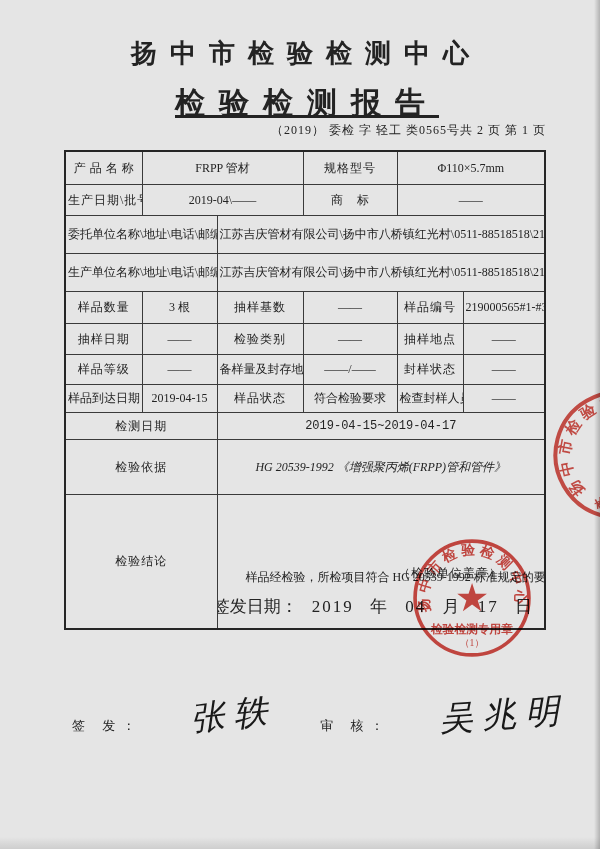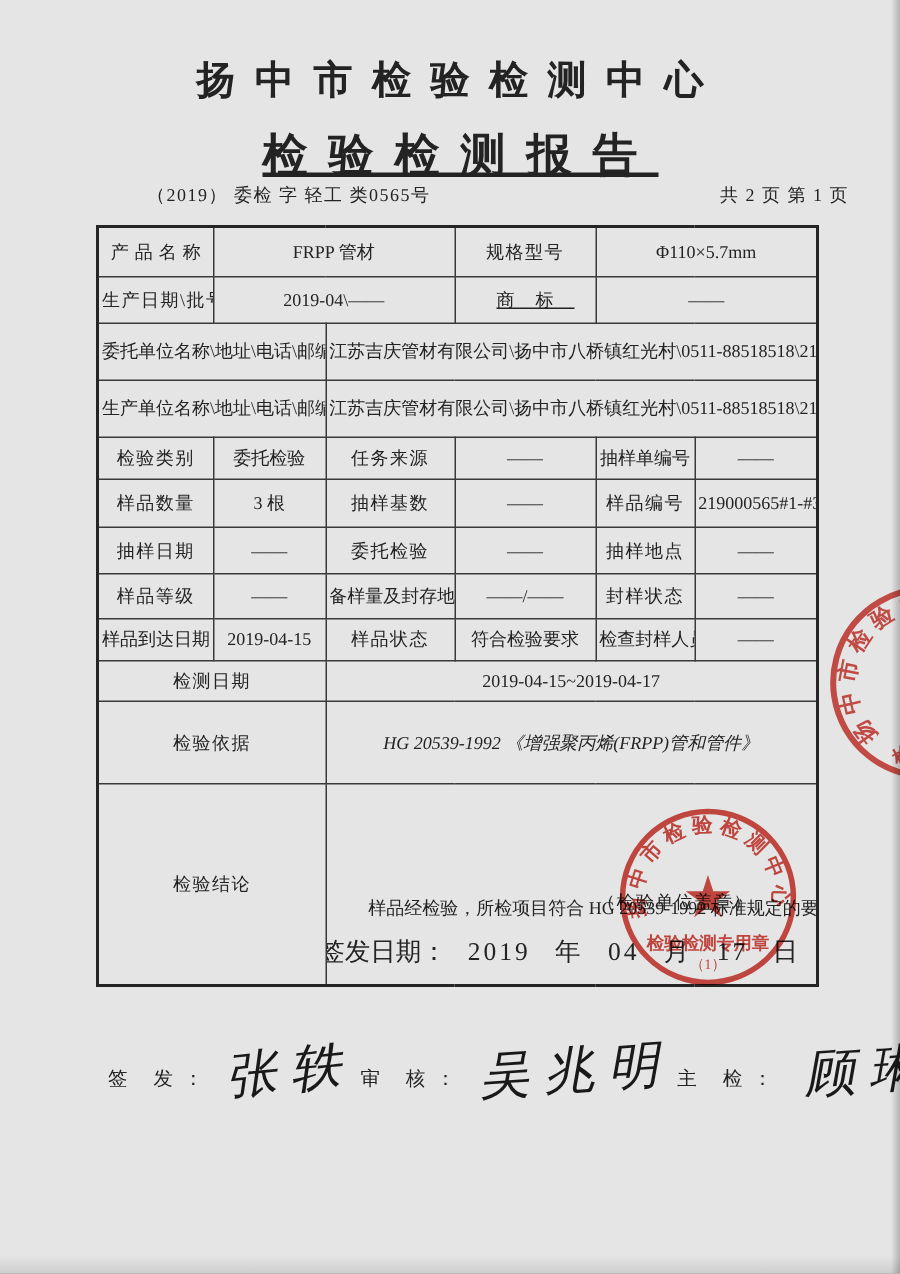--- a/index.html
+++ b/index.html
@@ -11,46 +11,46 @@
   .edge-right{position:absolute;top:0;right:0;width:6px;height:100%;
     background:linear-gradient(to right,rgba(0,0,0,0),rgba(0,0,0,0.22));}
   .edge-bottom{position:absolute;bottom:0;left:0;width:100%;height:12px;
     background:linear-gradient(to bottom,rgba(0,0,0,0),rgba(0,0,0,0.10));}
 
   .org-title{position:absolute;top:36px;left:0;width:100%;text-align:center;
     font-size:26px;font-weight:bold;letter-spacing:13px;text-indent:13px;white-space:nowrap;}
   .report-title{position:absolute;top:83px;left:0;width:100%;text-align:center;
     font-size:30px;font-weight:bold;letter-spacing:14px;text-indent:14px;white-space:nowrap;text-decoration:underline;}
   .meta{position:absolute;top:122px;left:78px;width:468px;display:flex;
-    justify-content:space-between;font-size:12px;letter-spacing:1px;margin-left:20px;}
+    justify-content:flex-end;font-size:12px;letter-spacing:1px;}
 
   table.report{position:absolute;left:64px;top:150px;width:482px;
     border-collapse:collapse;table-layout:fixed;border:2px solid #252525;}
   table.report td{border:1px solid #3a3a3a;text-align:center;vertical-align:middle;
     font-size:12px;padding:0 2px;overflow:hidden;white-space:nowrap;}
   td.lbl{letter-spacing:1px;}
   td.wide-lbl{letter-spacing:4px;text-indent:4px;}
-  td.sp-lbl{letter-spacing:14px;text-indent:14px;text-decoration:underline;}
+  td.sp-lbl{letter-spacing:14px;text-indent:14px;}
   td.small{font-size:10.5px;letter-spacing:0;}
   td.mid-label{font-size:11px;letter-spacing:0;}
   td.long-val{font-size:10.5px;text-align:left;padding-left:6px;}
   td.left-val{text-align:left;padding-left:10px;white-space:normal;font-style:italic;}
   tr.h32 td{height:32px;} tr.h30 td{height:30px;} tr.h37 td{height:37px;}
   tr.h27 td{height:27px;} tr.h31 td{height:31px;} tr.h29 td{height:29px;}
-  tr.h26 td{height:26px;} tr.h54 td{height:54px;} tr.h133 td{height:133px;margin-top:12px;}
+  tr.h26 td{height:26px;font-family:Liberation Mono, monospace;} tr.h54 td{height:54px;} tr.h133 td{height:133px;margin-top:12px;}
   tr.h46 td{height:46px;}
 
   td.concl-cell{position:relative;text-align:left;vertical-align:top;white-space:normal;}
   .concl-text{padding:30px 8px 0 26px;font-size:12px;line-height:1.5;}
   .seal-hint{position:absolute;right:42px;bottom:46px;font-size:12px;letter-spacing:1px;}
   .issue-line{position:absolute;right:10px;bottom:10px;font-size:17px;}
   .issue-line .dt{margin-left:14px;word-spacing:10px;letter-spacing:2px;}
 
   .sig-row{position:absolute;top:694px;left:72px;width:480px;display:flex;
-    align-items:flex-start;white-space:nowrap;}
+    align-items:flex-end;white-space:nowrap;gap:40px;}
   .sig-label{font-size:13px;letter-spacing:7px;margin-top:16px;}
   .sig-name{font-size:34px;font-style:italic;letter-spacing:9px;color:#191919;
     font-family:"DejaVu Serif","Liberation Serif",serif;transform:rotate(-4deg);
     margin:0 4px 0 8px;line-height:1.2;}
   .sig-name.n1{transform:rotate(-6deg);}
   .sig-name.n3{margin-left:14px;}
 
   .stamp{position:absolute;mix-blend-mode:multiply;opacity:0.88;}
   .stamp-main{left:411px;top:537px;width:122px;height:122px;}
   .stamp-edge{left:551px;top:388px;width:134px;height:134px;transform:rotate(-30deg);opacity:0.85;}
@@ -92,40 +92,32 @@
       <td colspan="2">——</td>
     </tr>
     <tr class="h37">
       <td colspan="2" class="mid-label">委托单位名称\地址\电话\邮编</td>
       <td colspan="4" class="long-val">江苏吉庆管材有限公司\扬中市八桥镇红光村\0511-88518518\212217</td>
     </tr>
     <tr class="h37">
       <td colspan="2" class="mid-label">生产单位名称\地址\电话\邮编</td>
       <td colspan="4" class="long-val">江苏吉庆管材有限公司\扬中市八桥镇红光村\0511-88518518\212217</td>
     </tr>
-    <tr class="h27">
-      <td class="lbl">检验类别</td>
-      <td>委托检验</td>
-      <td class="lbl">任务来源</td>
-      <td>——</td>
-      <td class="small">抽样单编号</td>
-      <td>——</td>
-    </tr>
     <tr class="h31">
       <td class="lbl">样品数量</td>
       <td>3 根</td>
       <td class="lbl">抽样基数</td>
       <td>——</td>
       <td class="lbl">样品编号</td>
       <td class="small">219000565#1-#3</td>
     </tr>
     <tr class="h30">
       <td class="lbl">抽样日期</td>
       <td>——</td>
-      <td class="lbl">委托检验</td>
+      <td class="lbl">检验类别</td>
       <td>——</td>
       <td class="lbl">抽样地点</td>
       <td>——</td>
     </tr>
     <tr class="h29">
       <td class="lbl">样品等级</td>
       <td>——</td>
       <td class="small">备样量及封存地点</td>
       <td>——/——</td>
       <td class="lbl">封样状态</td>

